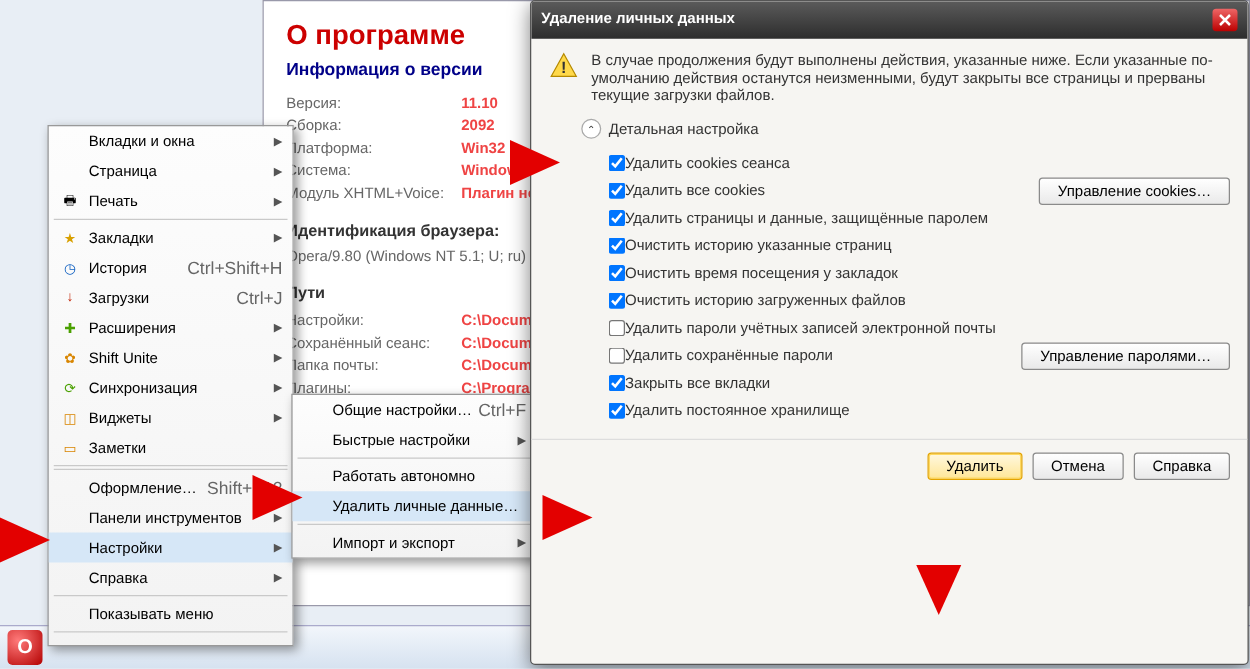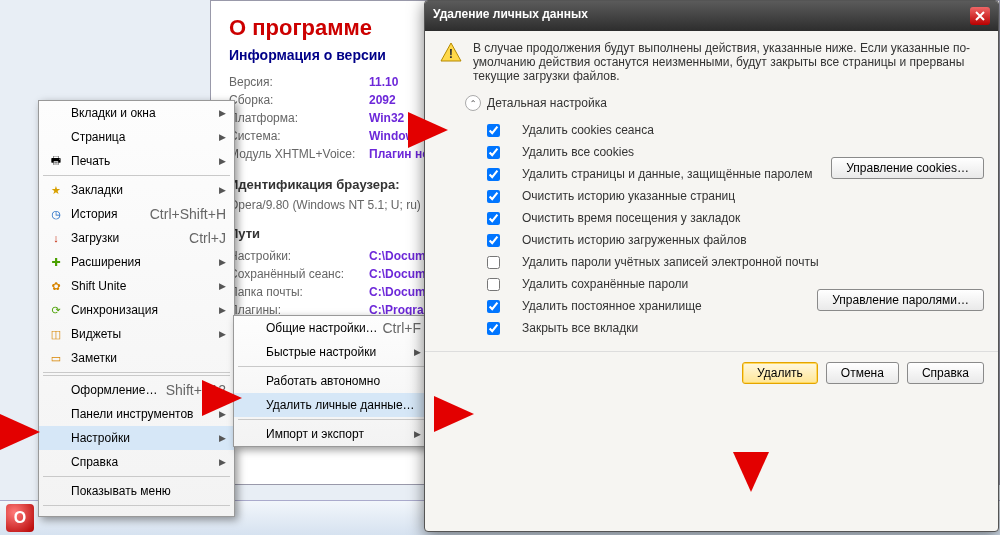--- a/index.html
+++ b/index.html
@@ -2,43 +2,43 @@
 <html><head>
 <meta charset="utf-8">
 <style>
 html,body{margin:0;padding:0;font-family:"Segoe UI",Tahoma,sans-serif;font-size:12px;background:#e8eef5;width:1000px;height:535px;overflow:hidden;position:relative}
 .bg-window{position:absolute;left:210px;top:0;right:0;bottom:50px;background:#fff;border:1px solid #99a;padding:14px 18px}
 .bg-window h1{color:#c00;font-size:22px;margin:0 0 4px;font-weight:bold}
 .bg-window h2{color:#008;font-size:14px;margin:6px 0 10px;font-weight:bold}
 .bg-window h3{font-size:13px;margin:14px 0 6px;font-weight:bold;color:#333}
 .info-row{display:flex;color:#666;font-size:12px;padding:2px 0}
 .info-row .k{width:140px}
-.info-row .v{font-weight:bold;color:#6d28d9}
+.info-row .v{font-weight:bold;color:#ef4444}
 .mono{color:#666}
 .menu{position:absolute;left:38px;top:100px;width:195px;background:linear-gradient(#fdfdfd,#f3f3f3);border:1px solid #999;box-shadow:3px 3px 8px rgba(0,0,0,.4);z-index:20}
 .menu-item{display:flex;align-items:center;padding:4px 8px;cursor:default;position:relative;font-size:12px;color:#000}
 .menu-item:hover,.menu-item.hl{background:#d6e7f7}
 .menu-item .ic{width:18px;height:16px;margin-right:6px;display:inline-flex;align-items:center;justify-content:center;font-size:11px}
 .menu-item .lbl{flex:1}
 .menu-item .sc{color:#666;font-size:14px}
 .menu-item .ar{color:#555;font-size:9px}
 .menu-sep{height:1px;background:#c9c9c9;margin:2px 4px}
 .submenu{position:absolute;left:233px;top:315px;width:195px;background:linear-gradient(#fdfdfd,#f3f3f3);border:1px solid #999;box-shadow:3px 3px 8px rgba(0,0,0,.4);z-index:25}
 .dialog{position:absolute;left:424px;top:0;width:573px;height:530px;background:#f6f5f2;border:1px solid #555;box-shadow:0 4px 16px rgba(0,0,0,.5);z-index:30;border-radius:4px;overflow:hidden}
 .titlebar{background:linear-gradient(#5b5b5b,#2d2d2d);color:#fff;font-weight:bold;font-size:12px;padding:6px 8px;display:flex;justify-content:space-between}
 .close-x{width:20px;height:18px;background:linear-gradient(#e66,#b00);border-radius:3px;display:flex;align-items:center;justify-content:center;color:#fff;font-weight:bold;cursor:pointer}
 .dlg-body{padding:10px 14px 12px;color:#333;font-size:12px}
 .warn{display:flex;gap:10px;margin-bottom:12px}
 .warn-ico{width:24px;height:24px;flex:none}
 .detail-hdr{display:flex;align-items:center;gap:6px;margin:8px 0 8px 26px;cursor:pointer}
 .chev{width:14px;height:14px;border:1px solid #aaa;border-radius:8px;display:flex;align-items:center;justify-content:center;font-size:8px;background:#fff}
 .opts{margin-left:48px}
-.opt{display:flex;align-items:center;gap:22px;padding:4px 0;position:relative}
+.opt{display:flex;align-items:center;gap:0;padding:4px 0;position:relative}
 .opt input{margin:0}
-.mng-btn{position:absolute;right:0;top:16px}
+.mng-btn{position:absolute;right:0;top:1px}
 button{font-family:inherit;font-size:12px;padding:3px 14px;border:1px solid #8a8a8a;background:linear-gradient(#fff,#e9e9e9);border-radius:3px;cursor:pointer}
 button.primary{border:1px solid #e4a400;background:linear-gradient(#fff8e0,#ffe696);box-shadow:0 0 0 1px #ffd95e inset}
 .dlg-foot{display:flex;justify-content:flex-end;gap:8px;padding:10px 14px;border-top:1px solid #ddd}
 .arrow{position:absolute;width:0;height:0;z-index:40}
 .arrow.r{border-top:18px solid transparent;border-bottom:18px solid transparent;border-left:40px solid #e30000}
 .arrow.d{border-left:18px solid transparent;border-right:18px solid transparent;border-top:40px solid #e30000}
 .taskbar{position:absolute;left:0;right:0;bottom:0;height:34px;background:linear-gradient(#f2f6fb,#d6e2f0);border-top:1px solid #aac;display:flex;align-items:center}
 .opera-btn{width:28px;height:28px;margin:0 6px;background:radial-gradient(circle at 30% 30%,#ff7a7a,#b30000);border-radius:4px;display:flex;align-items:center;justify-content:center;color:#fff;font-weight:bold;font-size:16px;cursor:pointer}
 .ic.green{color:#4aa000}.ic.orange{color:#d88500}.ic.blue{color:#1060c0}.ic.red{color:#c02000}.ic.star{color:#d8a000}
 </style>
@@ -259,25 +259,25 @@
           <input type="checkbox" style="">
           <span>Удалить пароли учётных записей электронной почты</span>
         </div>
         <div class="opt">
           <input type="checkbox" style="">
           <span>Удалить сохранённые пароли</span>
           <button class="mng-btn">Управление паролями…</button>
         </div>
         <div class="opt">
           <input type="checkbox" checked="" style="">
+          <span>Закрыть все вкладки</span>
+        </div>
+        <div class="opt">
+          <input type="checkbox" checked="" style="">
           <span>Удалить постоянное хранилище</span>
-        </div>
-        <div class="opt">
-          <input type="checkbox" checked="" style="">
-          <span>Закрыть все вкладки</span>
         </div>
       </div>
   </div>
   <div class="dlg-foot">
     <button class="primary">Удалить</button>
     <button>Отмена</button>
     <button>Справка</button>
   </div>
 </div>
 

